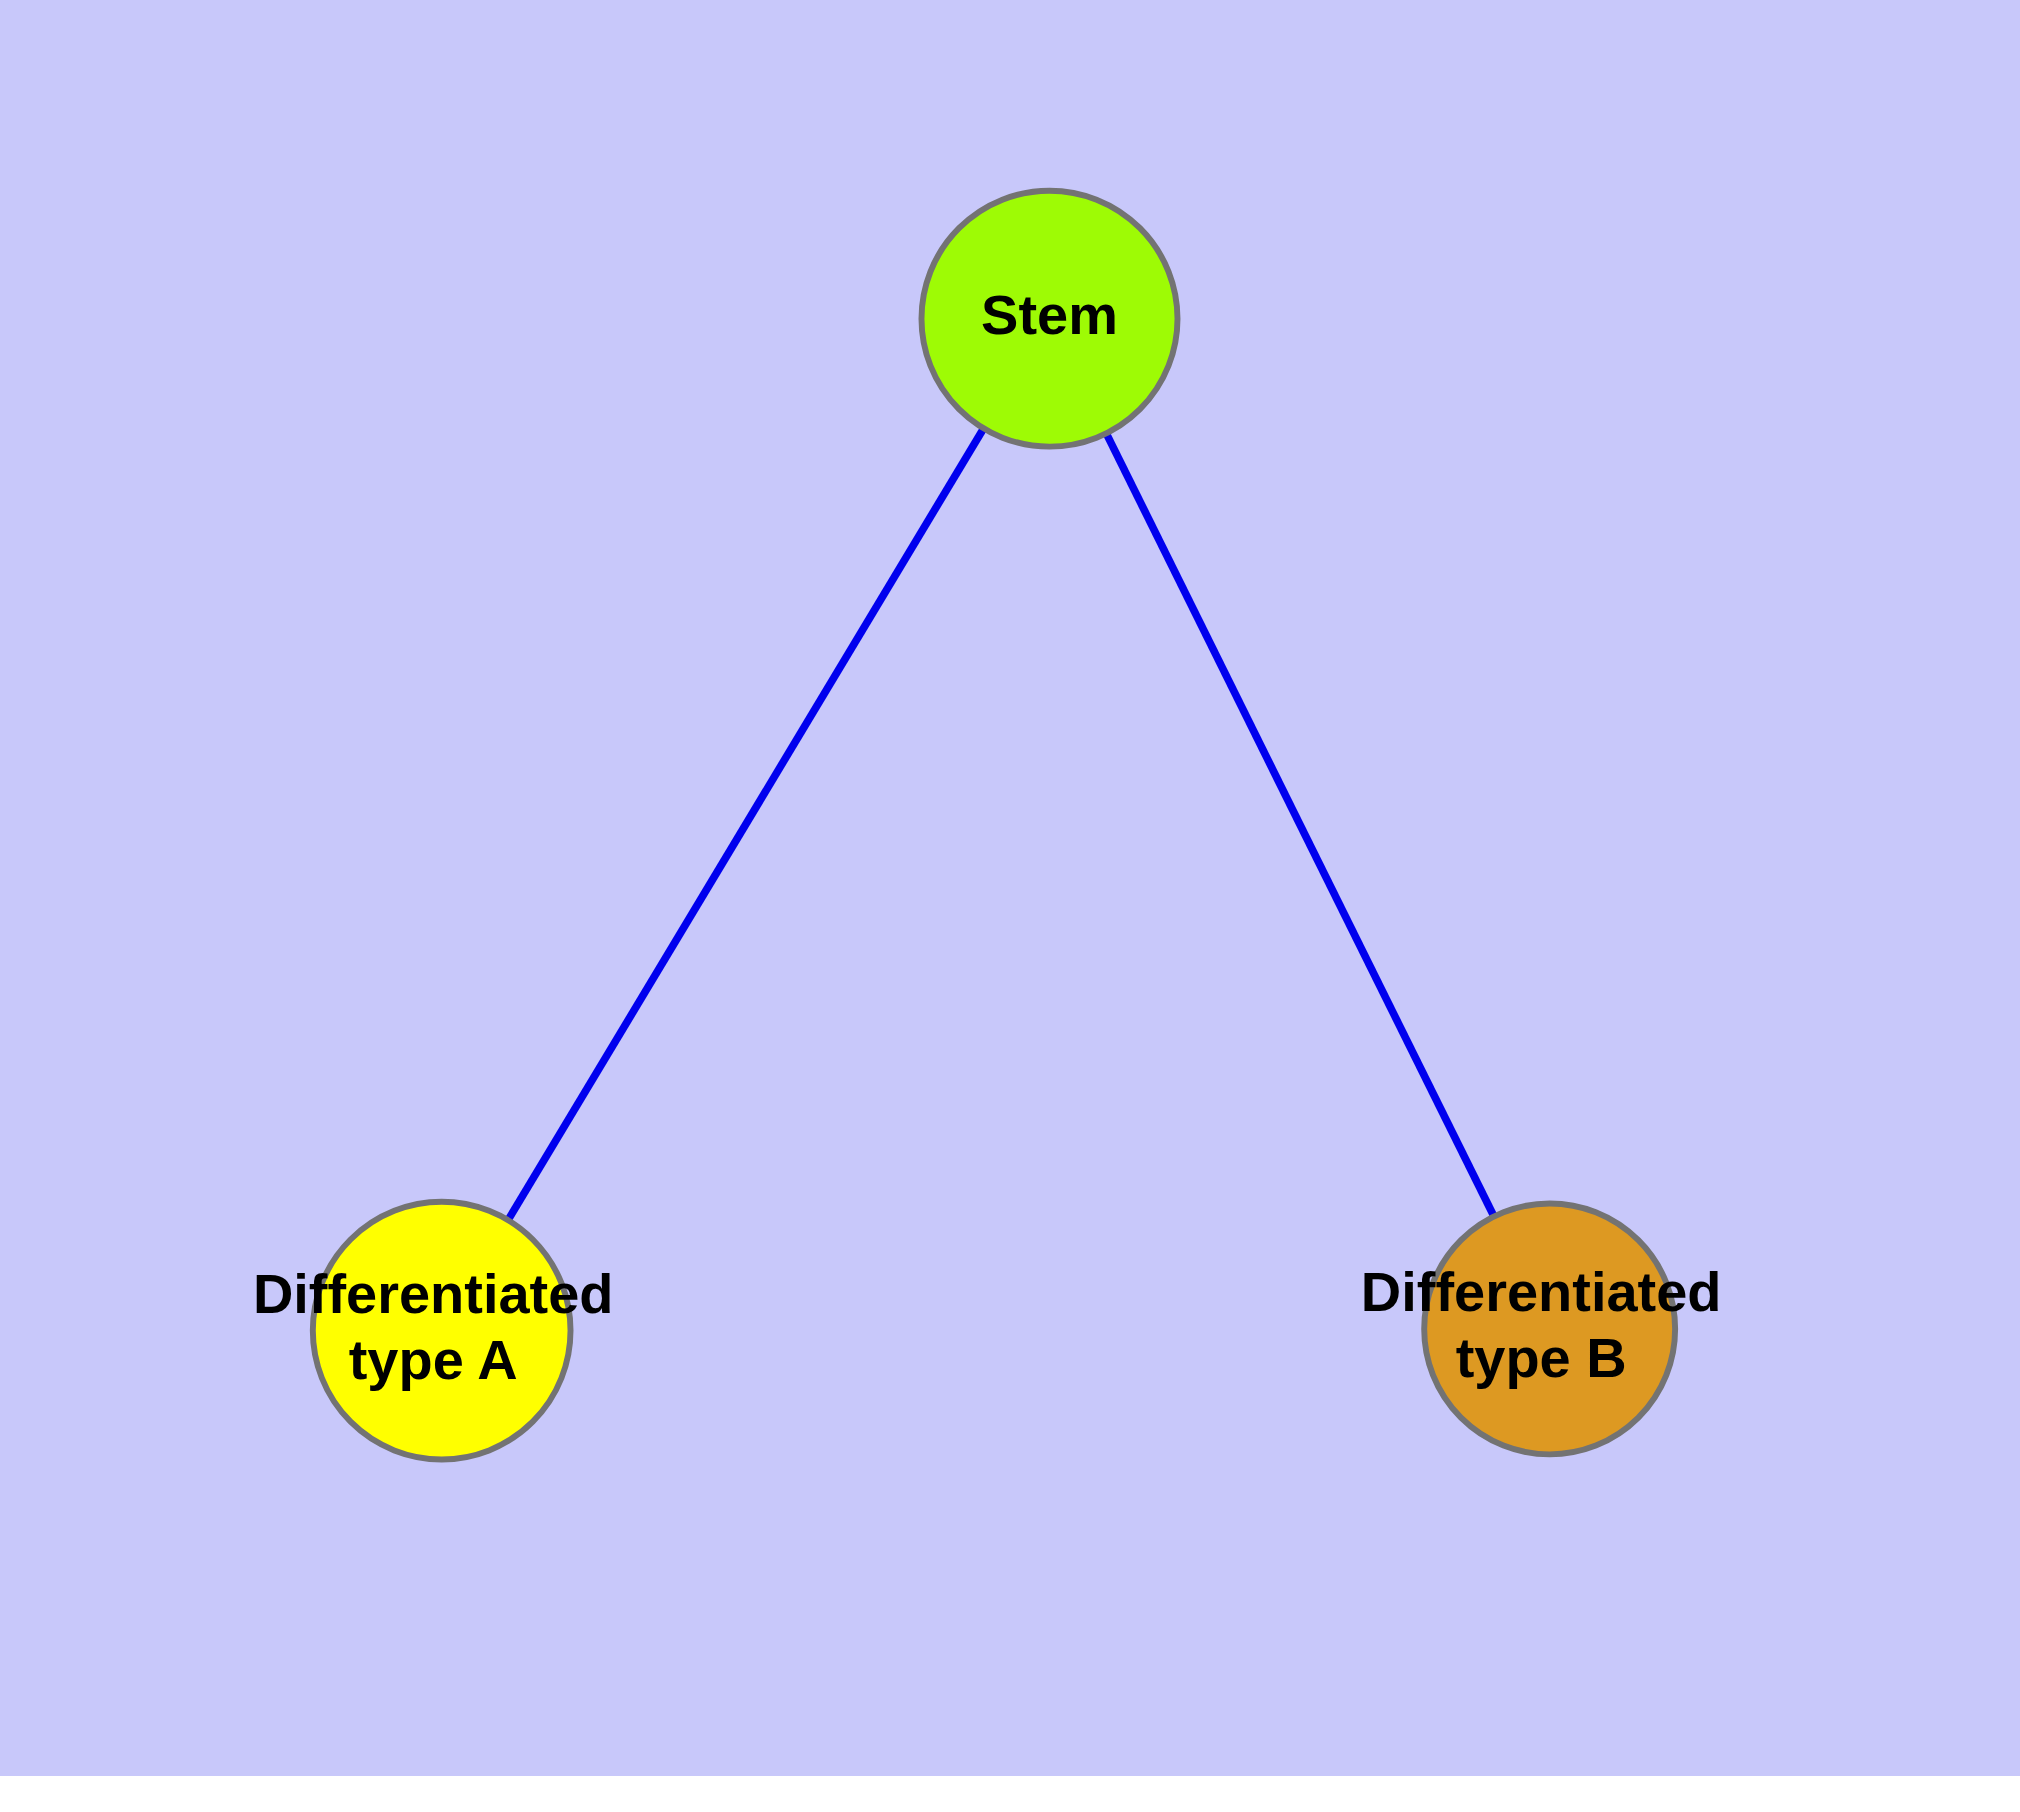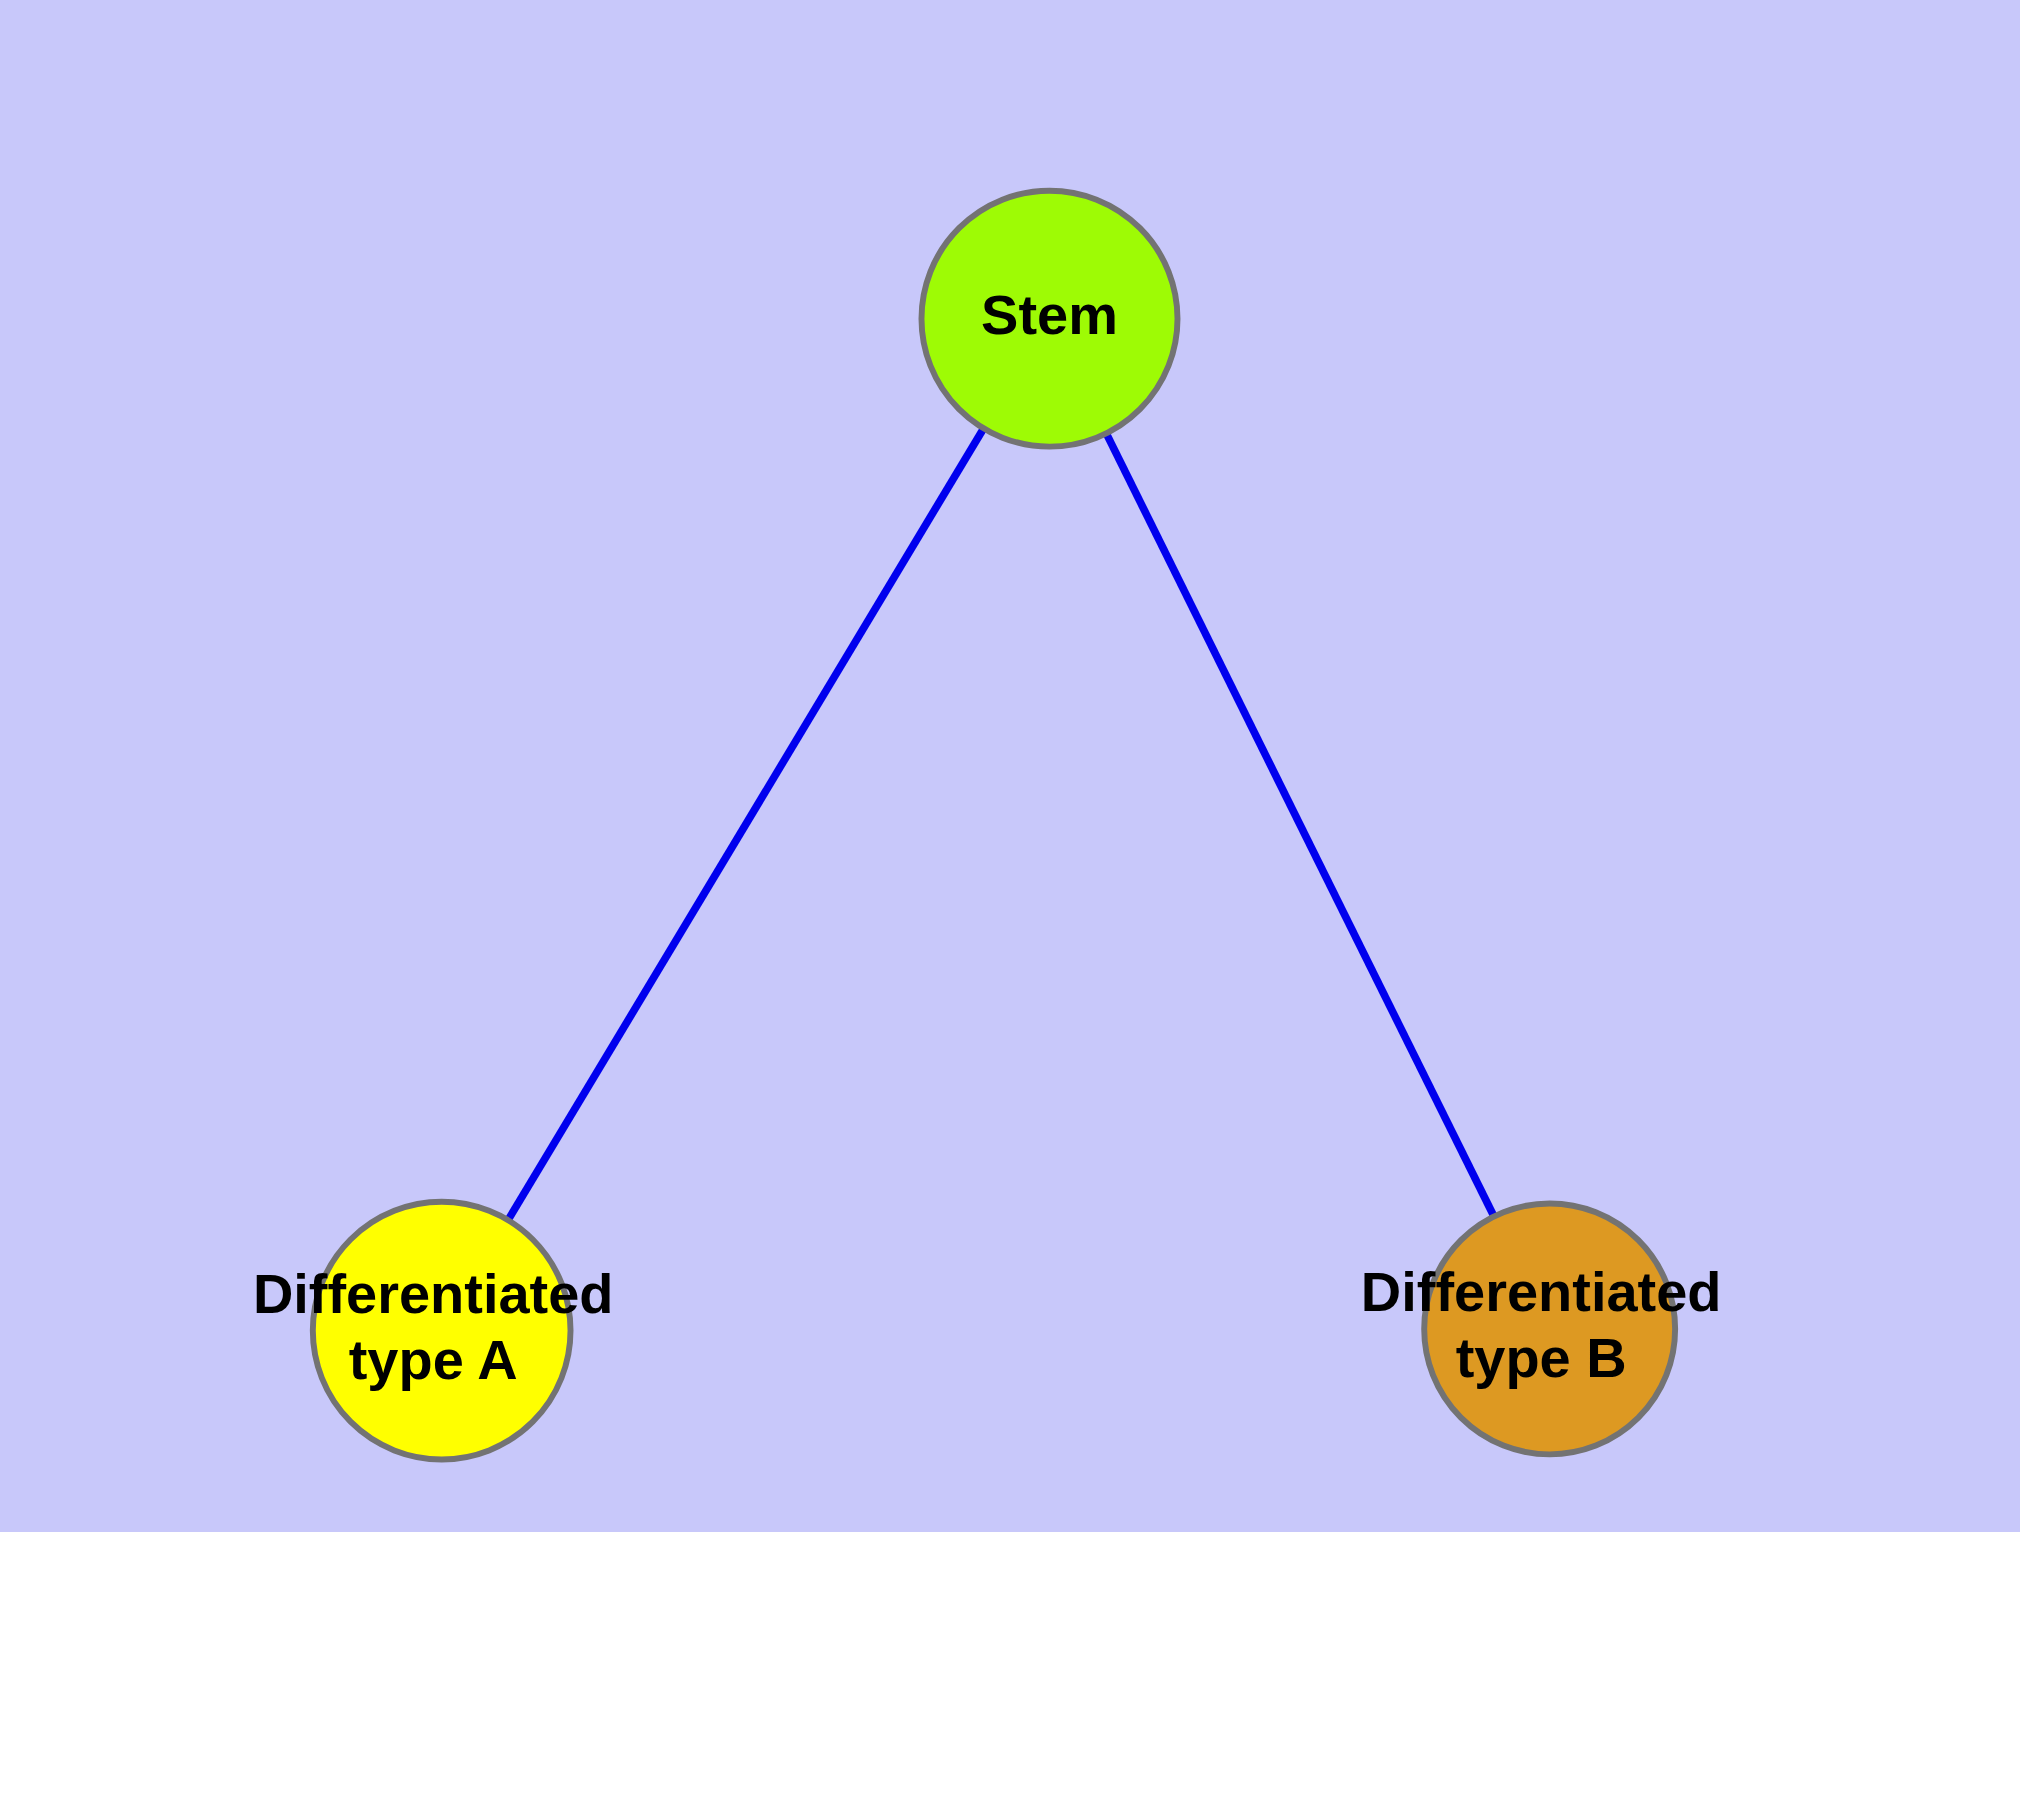--- a/index.html
+++ b/index.html
@@ -26,21 +26,21 @@
     font-weight: bold;
     fill: #000000;
     text-anchor: middle;
     dominant-baseline: middle;
     paint-order: normal;
   }
 </style>
 </head>
 <body>
 
-<div id="canvas" style="width: 2021px; height: 1532px;">
+<div id="canvas" style="width: 2021px; height: 1776px;">
   <svg id="graph-svg" viewBox="0 0 2384 2138" preserveAspectRatio="none" xmlns="http://www.w3.org/2000/svg" style="width: 2021px; height: 1812px;">
     <rect id="bg-rect" x="0" y="0" width="2384" height="2138" fill="#c8c8fa"></rect>
     <g id="edges-layer">
         <line x1="1161.2929391359226" y1="503.7381180916437" x2="598.2218733530981" y2="1441.404579102372" stroke="#0000ee" stroke-width="9" stroke-linecap="butt"></line>
         <line x1="1304.09654866277" y1="509.5374339085115" x2="1763.23425433044" y2="1437.1512392574316" stroke="#0000ee" stroke-width="9" stroke-linecap="butt"></line>
       </g>
     <g id="nodes-layer">
         <circle cx="1238" cy="376" r="151" fill="#9efb05" stroke="#737373" stroke-width="7"></circle>
         <circle cx="521" cy="1570" r="152" fill="#ffff00" stroke="#737373" stroke-width="7"></circle>
         <circle cx="1828" cy="1568" r="148" fill="#dd9922" stroke="#737373" stroke-width="7"></circle>

